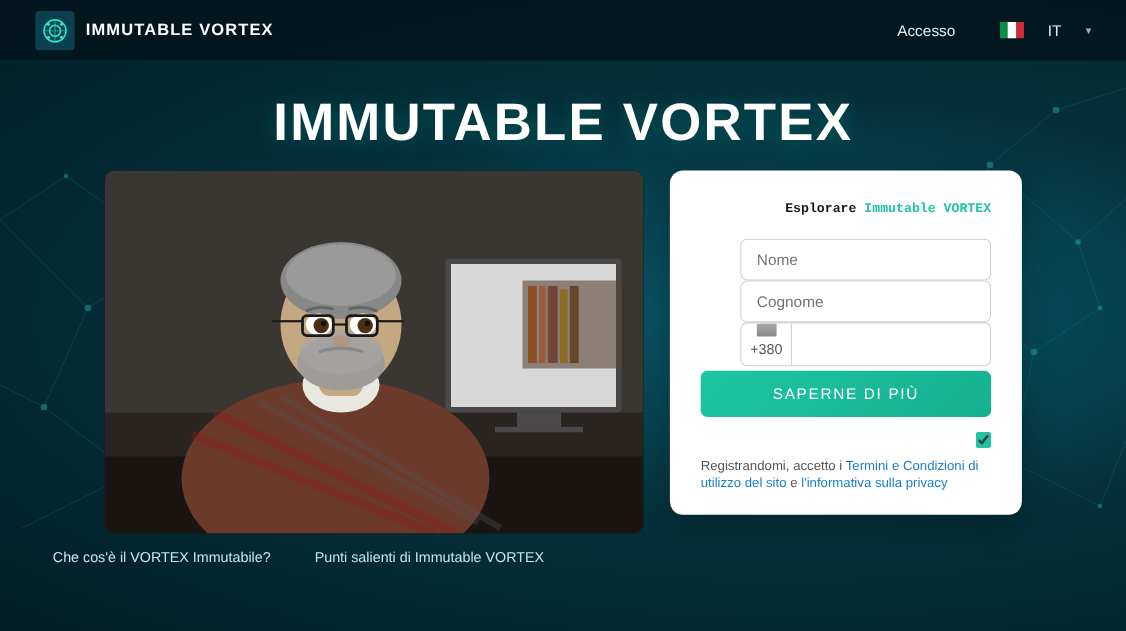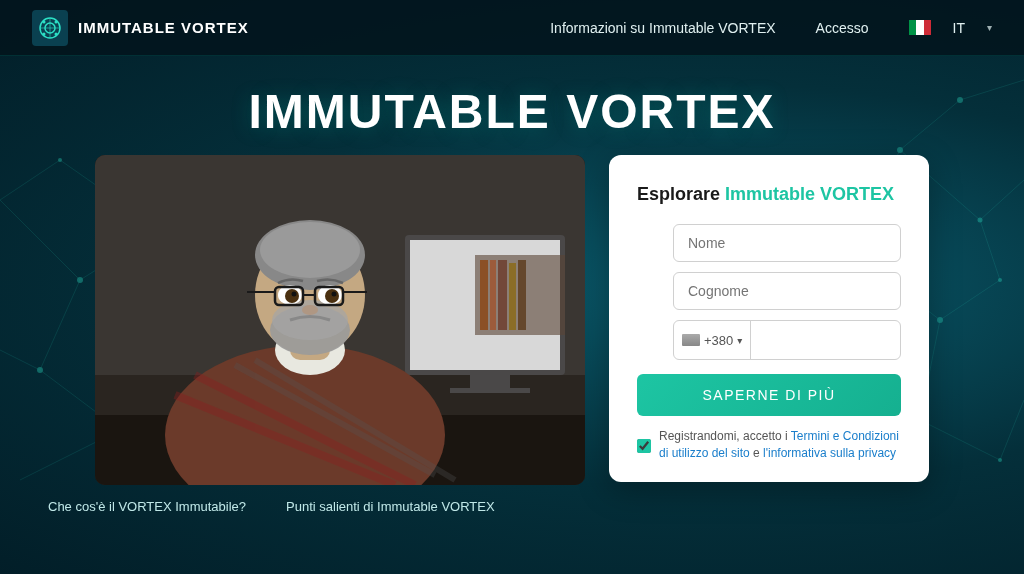--- a/index.html
+++ b/index.html
@@ -113,32 +113,32 @@
     
     .form-card {
       background: #fff;
       border-radius: 12px;
       padding: 28px 28px 20px;
       width: 320px;
       flex-shrink: 0;
       box-shadow: 0 8px 32px rgba(0,0,0,0.3);
     }
     .form-title {
-      font-size: 18px;
+      font-size: 12px;
       font-weight: 700;
       color: #1a1a1a;
-      text-align: left;
+      text-align: right;
       margin-bottom: 18px;
       line-height: 1.3;
+      font-family: Liberation Mono, monospace;
     }
     .form-title .highlight {
       color: #1dc5a3;
     }
     .form-group {
-      margin-bottom: 10px;
       padding-left: 36px;
     }
     .form-input {
       width: 100%;
       padding: 10px 14px;
       border: 1.5px solid #d0d0d0;
       border-radius: 6px;
       font-size: 14px;
       color: #888;
       outline: none;
@@ -155,20 +155,21 @@
     .phone-flag {
       display: flex;
       align-items: center;
       gap: 4px;
       padding: 0 8px;
       font-size: 13px;
       color: #555;
       border-right: 1px solid #d0d0d0;
       height: 38px;
       white-space: nowrap;
+      flex-direction: column;
     }
     .phone-flag-box {
       width: 18px;
       height: 12px;
       background: linear-gradient(180deg, #aaa 0%, #888 100%);
       border-radius: 1px;
       flex-shrink: 0;
     }
     .phone-input {
       flex: 1;
@@ -187,25 +188,26 @@
       font-size: 14px;
       letter-spacing: 1.5px;
       border: none;
       border-radius: 6px;
       cursor: pointer;
       margin-top: 4px;
       margin-bottom: 12px;
     }
     .terms-row {
       display: flex;
-      align-items: center;
+      align-items: flex-end;
       gap: 8px;
       font-size: 12px;
       color: #555;
       line-height: 1.4;
+      flex-direction: column;
     }
     .terms-checkbox {
       width: 14px;
       height: 14px;
       accent-color: #1dc5a3;
       flex-shrink: 0;
       margin-top: 2px;
     }
     .terms-link {
       color: #1a7ecb;
@@ -300,21 +302,20 @@
       <line x1="18" y1="8" x2="18" y2="28" stroke="#2cdfc5" stroke-width="1" opacity="0.6"></line>
       <line x1="8" y1="18" x2="28" y2="18" stroke="#2cdfc5" stroke-width="1" opacity="0.6"></line>
       <circle cx="12" cy="12" r="1.5" fill="#2cdfc5"></circle>
       <circle cx="24" cy="12" r="1.5" fill="#2cdfc5"></circle>
       <circle cx="12" cy="24" r="1.5" fill="#2cdfc5"></circle>
       <circle cx="24" cy="24" r="1.5" fill="#2cdfc5"></circle>
     </svg>
     <span>IMMUTABLE VORTEX</span>
   </div>
   <div class="navbar-nav">
-    <a class="nav-link">Informazioni su Immutable VORTEX</a>
     <a class="nav-link">Accesso</a>
     <div class="nav-lang">
 
       <svg width="22" height="15" viewBox="0 0 22 15" xmlns="http://www.w3.org/2000/svg">
         <rect x="0" y="0" width="7" height="15" fill="#009246"></rect>
         <rect x="7" y="0" width="8" height="15" fill="#fff"></rect>
         <rect x="15" y="0" width="7" height="15" fill="#ce2b37"></rect>
       </svg>
       <span>IT</span>
       <span style="font-size:10px; opacity:0.7;">▾</span>

